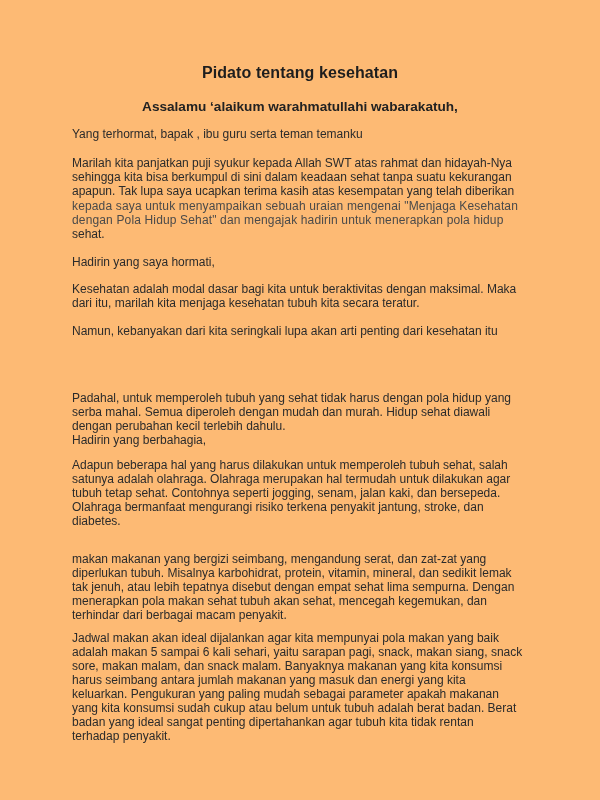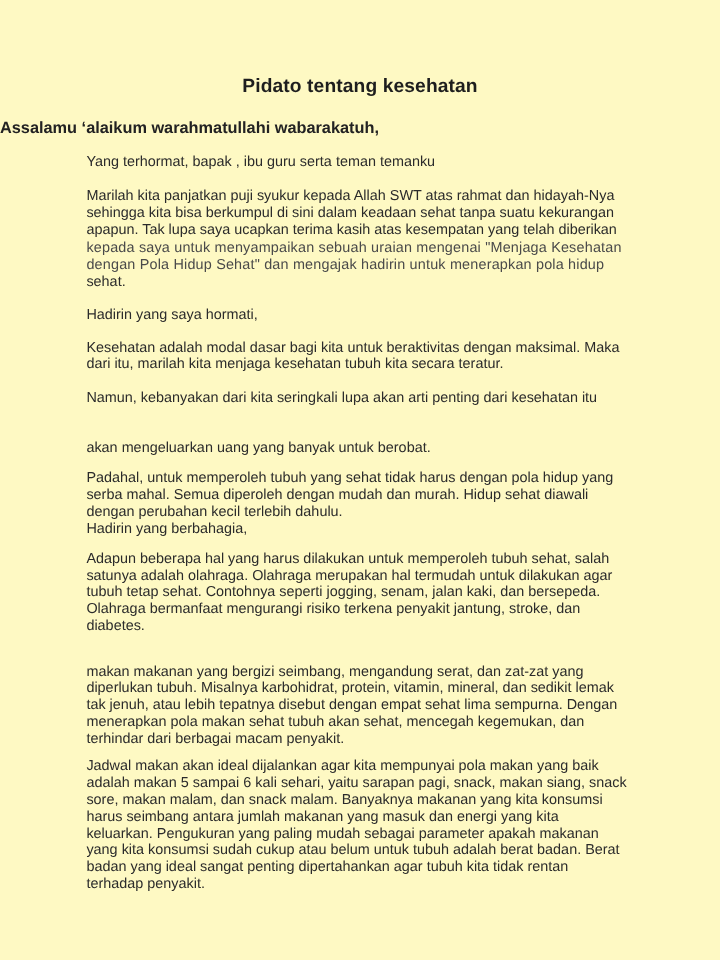--- a/index.html
+++ b/index.html
@@ -2,27 +2,27 @@
 <html><head>
   <meta charset="utf-8">
   <style>
     html, body { margin: 0; padding: 0; }
     body {
       width: 600px; height: 800px; background: #ffffff; overflow: hidden;
       position: relative;
       font-family: "Liberation Sans", sans-serif;
       color: #2a2a2a;
     }
-    .page { position: absolute; left: 0; top: 0; width: 600px; height: 800px; background: #fef9c3; }
+    .page { position: absolute; left: 0; top: 0; width: 600px; height: 800px; background: #fdba74; }
     .title {
       position: absolute; left: 0; width: 600px; top: 64px; text-align: center;
       font-size: 16px; font-weight: bold; color: #1e1e1e; letter-spacing: 0.1px;
     }
     .salam {
-      position: absolute; left: 0; width: 600px; top: 99px; text-align: left;
+      position: absolute; left: 0; width: 600px; top: 99px; text-align: center;
       font-size: 13.6px; font-weight: bold; color: #222;
     }
     .line {
       position: absolute; left: 72px; white-space: nowrap;
       font-size: 12px; line-height: 14px; color: #2b2b2b;
     }
     .light { color: #4a4a4a; letter-spacing: 0.15px; }
   </style>
 </head>
 <body>
@@ -39,21 +39,20 @@
   <div class="line light" style="top:199px">kepada saya untuk menyampaikan sebuah uraian mengenai "Menjaga Kesehatan</div>
   <div class="line light" style="top:213px">dengan Pola Hidup Sehat" dan mengajak hadirin untuk menerapkan pola hidup</div>
   <div class="line" style="top:227px">sehat.</div>
 
   <div class="line" style="top:255px">Hadirin yang saya hormati,</div>
 
   <div class="line" style="top:282px">Kesehatan adalah modal dasar bagi kita untuk beraktivitas dengan maksimal. Maka</div>
   <div class="line" style="top:296px">dari itu, marilah kita menjaga kesehatan tubuh kita secara teratur.</div>
 
   <div class="line" style="top:324px">Namun, kebanyakan dari kita seringkali lupa akan arti penting dari kesehatan itu</div>
-  <div class="line" style="top:366px">akan mengeluarkan uang yang banyak untuk berobat.</div>
 
   <div class="line" style="top:391px">Padahal, untuk memperoleh tubuh yang sehat tidak harus dengan pola hidup yang</div>
   <div class="line" style="top:405px">serba mahal. Semua diperoleh dengan mudah dan murah. Hidup sehat diawali</div>
   <div class="line" style="top:419px">dengan perubahan kecil terlebih dahulu.</div>
   <div class="line" style="top:433px">Hadirin yang berbahagia,</div>
 
   <div class="line" style="top:458px">Adapun beberapa hal yang harus dilakukan untuk memperoleh tubuh sehat, salah</div>
   <div class="line" style="top:472px">satunya adalah olahraga. Olahraga merupakan hal termudah untuk dilakukan agar</div>
   <div class="line" style="top:486px">tubuh tetap sehat. Contohnya seperti jogging, senam, jalan kaki, dan bersepeda.</div>
   <div class="line" style="top:500px">Olahraga bermanfaat mengurangi risiko terkena penyakit jantung, stroke, dan</div>

